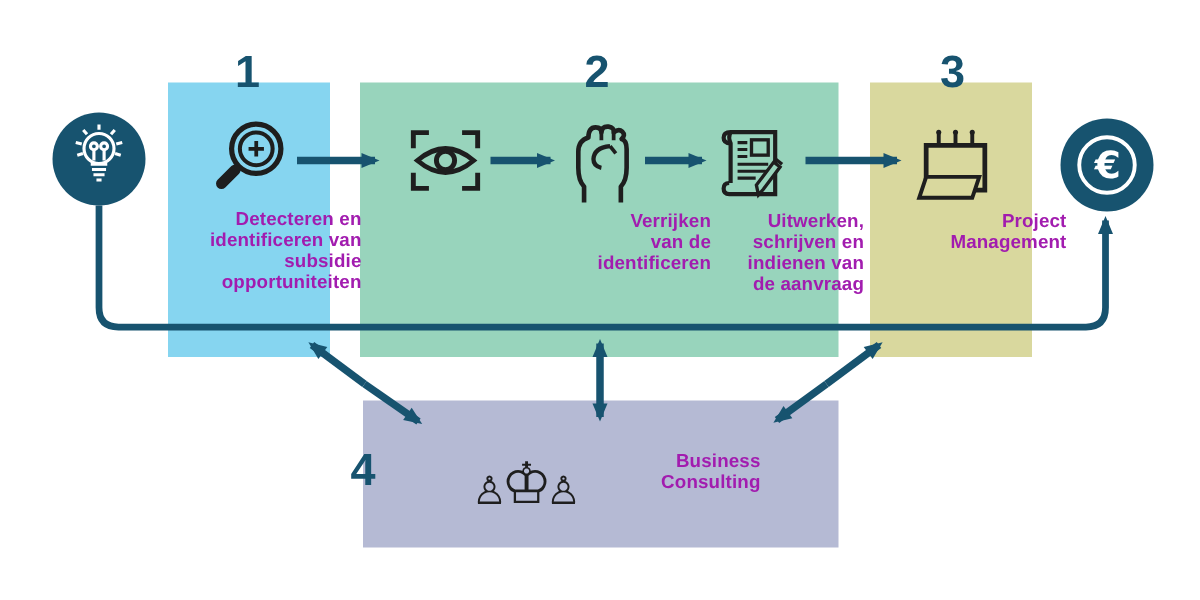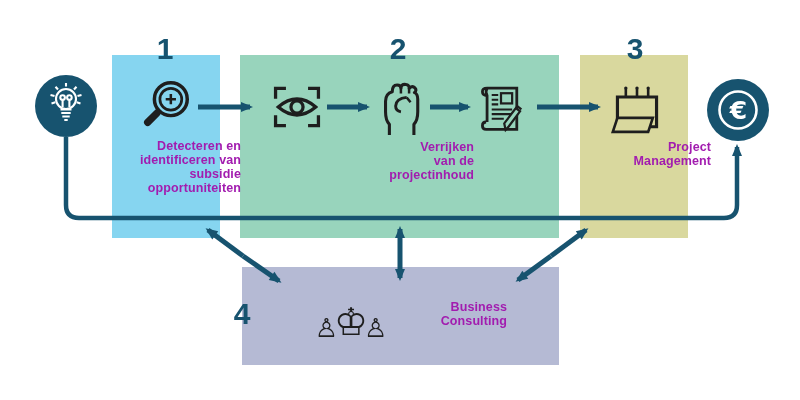--- a/index.html
+++ b/index.html
@@ -173,21 +173,25 @@
       <path d="M8,35.5 L46,35.5 L41,50.5 L3,50.5 Z" stroke-width="2.8" fill="#D9D89E"></path>
     </g>
   </svg>
 
   <div class="lbl" id="l1">Detecteren en
 identificeren van
 subsidie
 opportuniteiten</div>
   <div class="lbl" id="l2b">Verrijken
 van de
-projectinhoud</div>
+identificeren</div>
+  <div class="lbl" id="l2c">Uitwerken,
+schrijven en
+indienen van
+de aanvraag</div>
   <div class="lbl" id="l3">Project
 Management</div>
   <div class="lbl" id="l4">Business
 Consulting</div>
 
   <div id="ic-chess">
     <span class="pawn">♙</span>
     <span class="king">♔</span>
     <span class="pawn">♙</span>
   </div>

